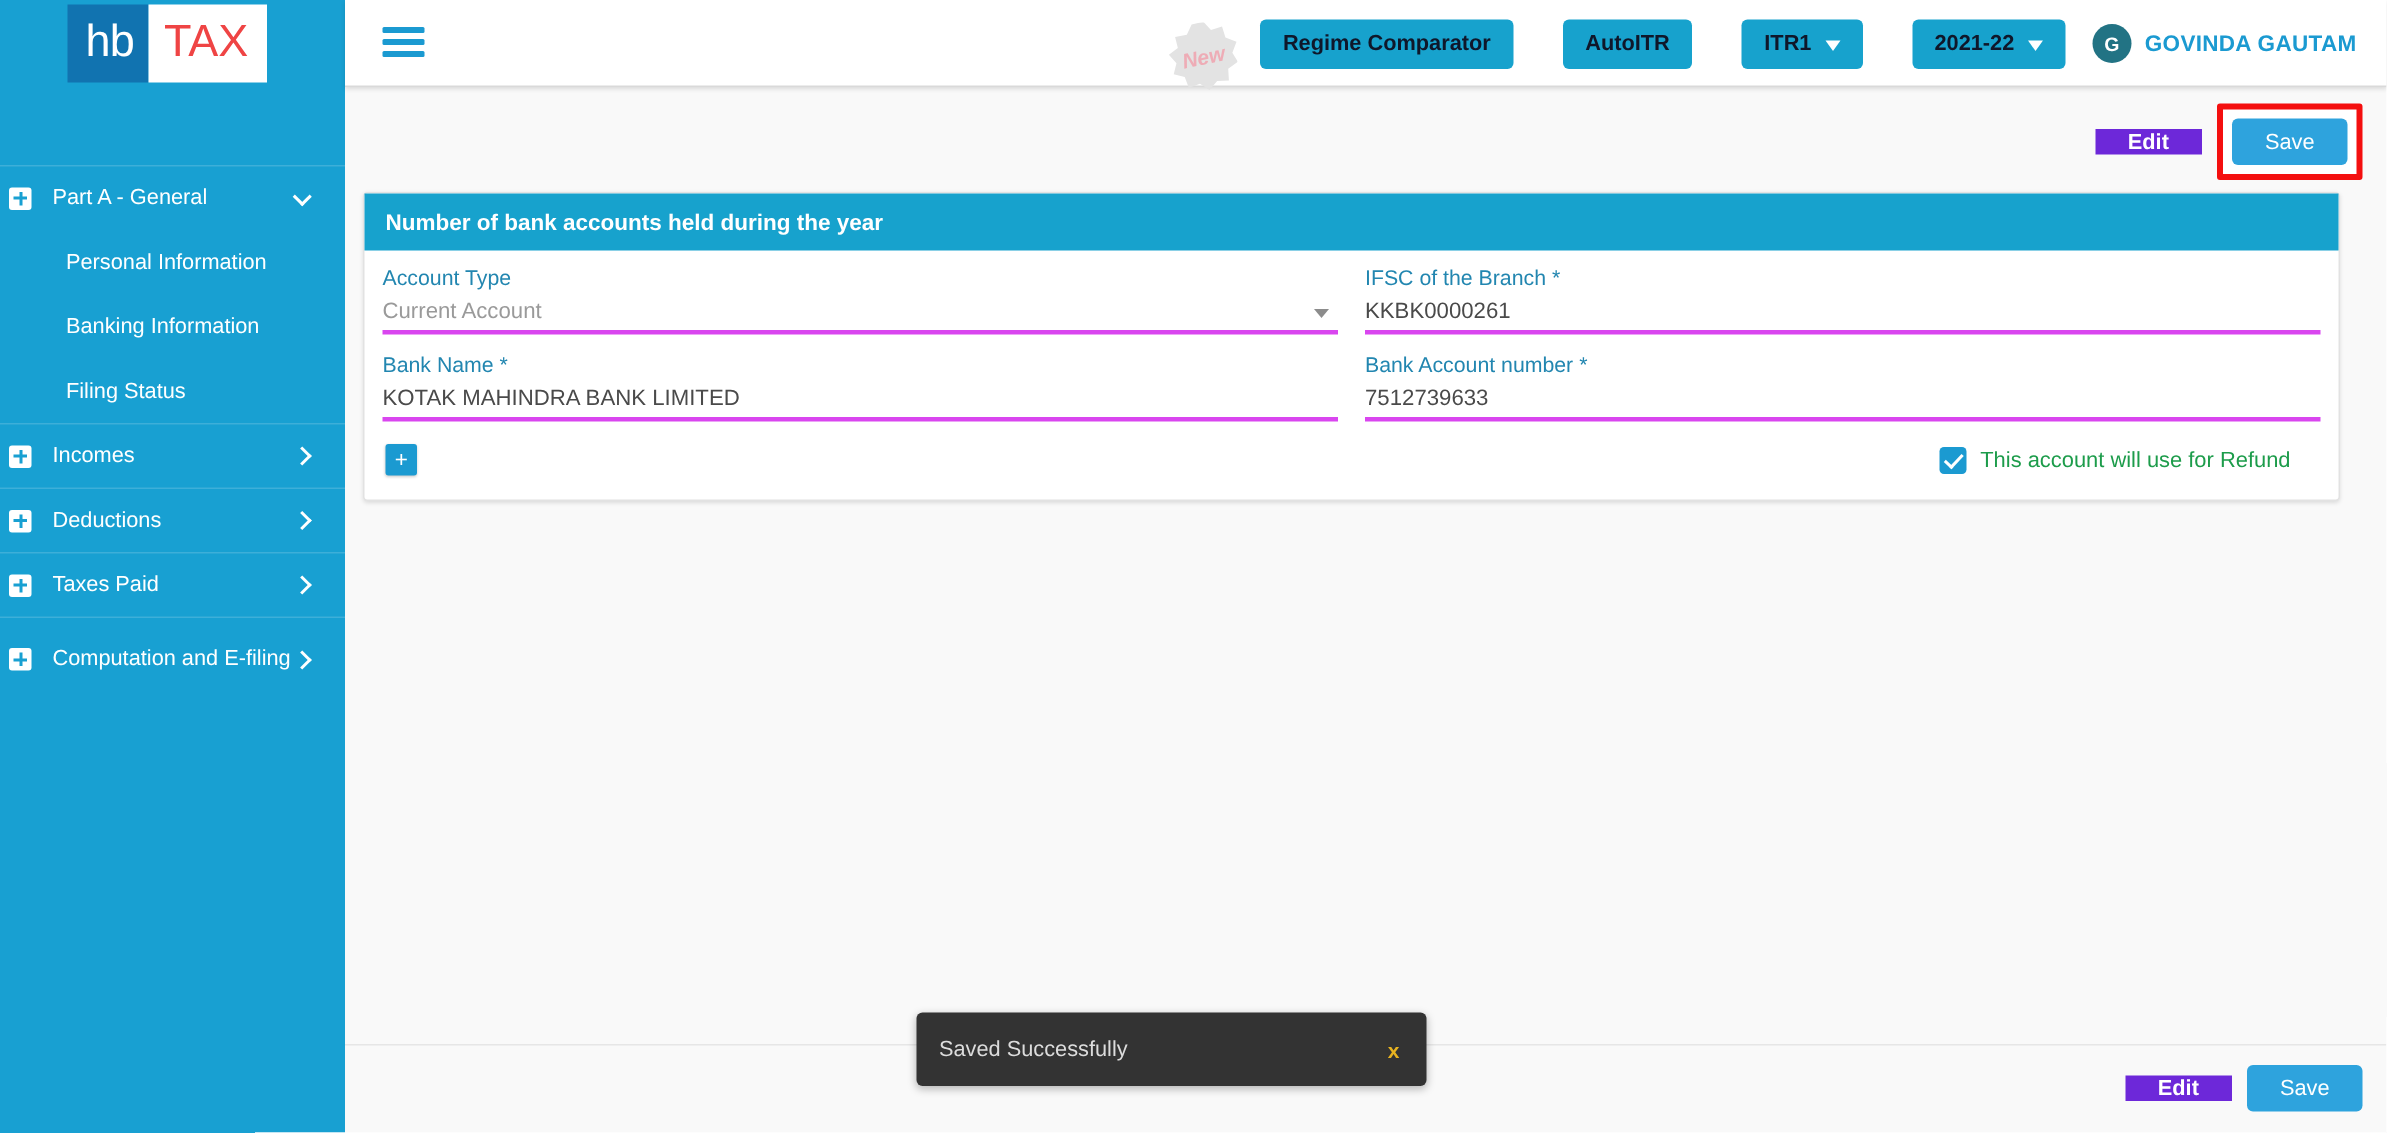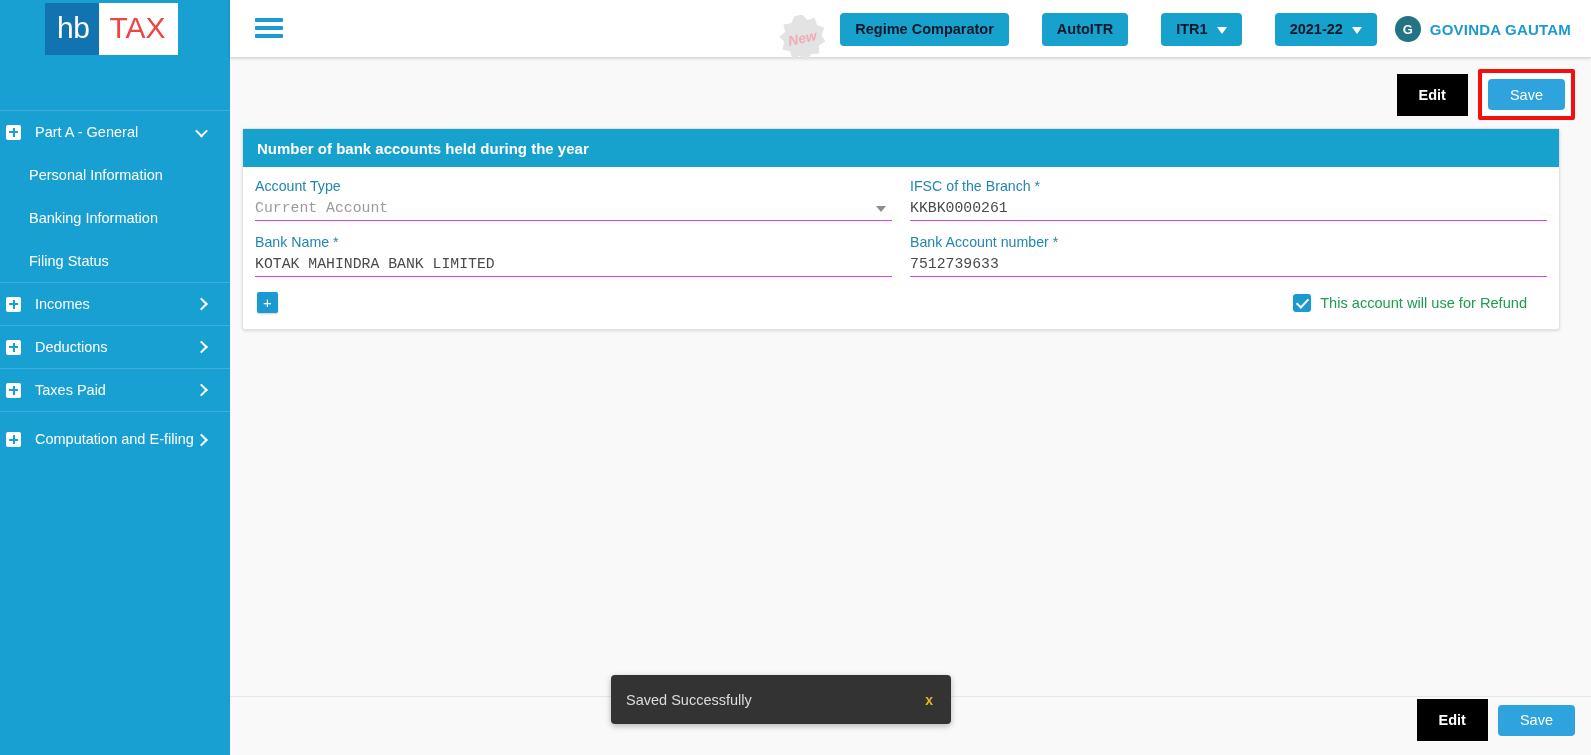--- a/index.html
+++ b/index.html
@@ -64,21 +64,21 @@
   }
   .chev {
     position: absolute; right: 24px; top: 50%;
     width: 9px; height: 9px;
     border-right: 2.2px solid #ffffff; border-bottom: 2.2px solid #ffffff;
   }
   .chev.down { transform: translateY(-60%) rotate(45deg); }
   .chev.right { transform: translateY(-50%) rotate(-45deg); }
   .nav-sub {
     display: flex; align-items: center;
-    height: 43px; padding-left: 29px;
+    height: 43px; padding-left: 44px;
     color: #ffffff; font-size: 14.5px;
     cursor: pointer;
   }
 
   
   #header {
     position: absolute; left: 230px; top: 0;
     width: 1361px; height: 58px;
     background: #ffffff;
     border-bottom: 1px solid #d9d9d9;
@@ -152,23 +152,23 @@
     position: absolute; left: 230px; top: 58px;
     width: 1361px; height: 697px;
     background: #f9f9f9;
     overflow: hidden;
   }
   .action-row-top {
     position: absolute; right: 16px; top: 11px;
     display: flex; align-items: center; gap: 10px;
   }
   .btn-edit {
-    background: #000000; color: #ffffff; border: none;
+    background: #6d28d9; color: #ffffff; border: none;
     border-radius: 0; font-size: 14.5px; font-weight: 700;
-    height: 42px; padding: 0 22px; cursor: pointer;
+    height: 17px; padding: 0 22px; cursor: pointer;
     font-family: "Liberation Sans", sans-serif;
   }
   .btn-save {
     background: #2ea3dd; color: #ffffff; border: none;
     border-radius: 4px; font-size: 14.5px; font-weight: 400;
     height: 31px; padding: 0 22px; cursor: pointer;
     font-family: "Liberation Sans", sans-serif;
   }
   #save-highlight {
     position: relative;
@@ -202,24 +202,24 @@
   }
   .field { padding-bottom: 9px; }
   .field-label {
     color: #2286b0; font-size: 14.2px;
     margin-bottom: 4px; display: block;
   }
   .field-label .req { color: #2286b0; }
   .field-value-wrap { position: relative; }
   .field-value {
     width: 100%;
-    border: none; border-bottom: 1px solid #d946ef;
+    border: none; border-bottom: 3px solid #d946ef;
     background: transparent;
     font-size: 14.8px; color: #4a4a4a;
-    font-family: Liberation Mono, monospace;
+    font-family: Liberation Sans, sans-serif;
     padding: 2px 20px 4px 0;
     outline: none;
   }
   .field-value.placeholderish { color: #9a9a9a; }
   .select-caret {
     position: absolute; right: 6px; top: 8px;
     width: 0; height: 0;
     border-left: 5px solid transparent;
     border-right: 5px solid transparent;
     border-top: 6px solid #8c8c8c;

